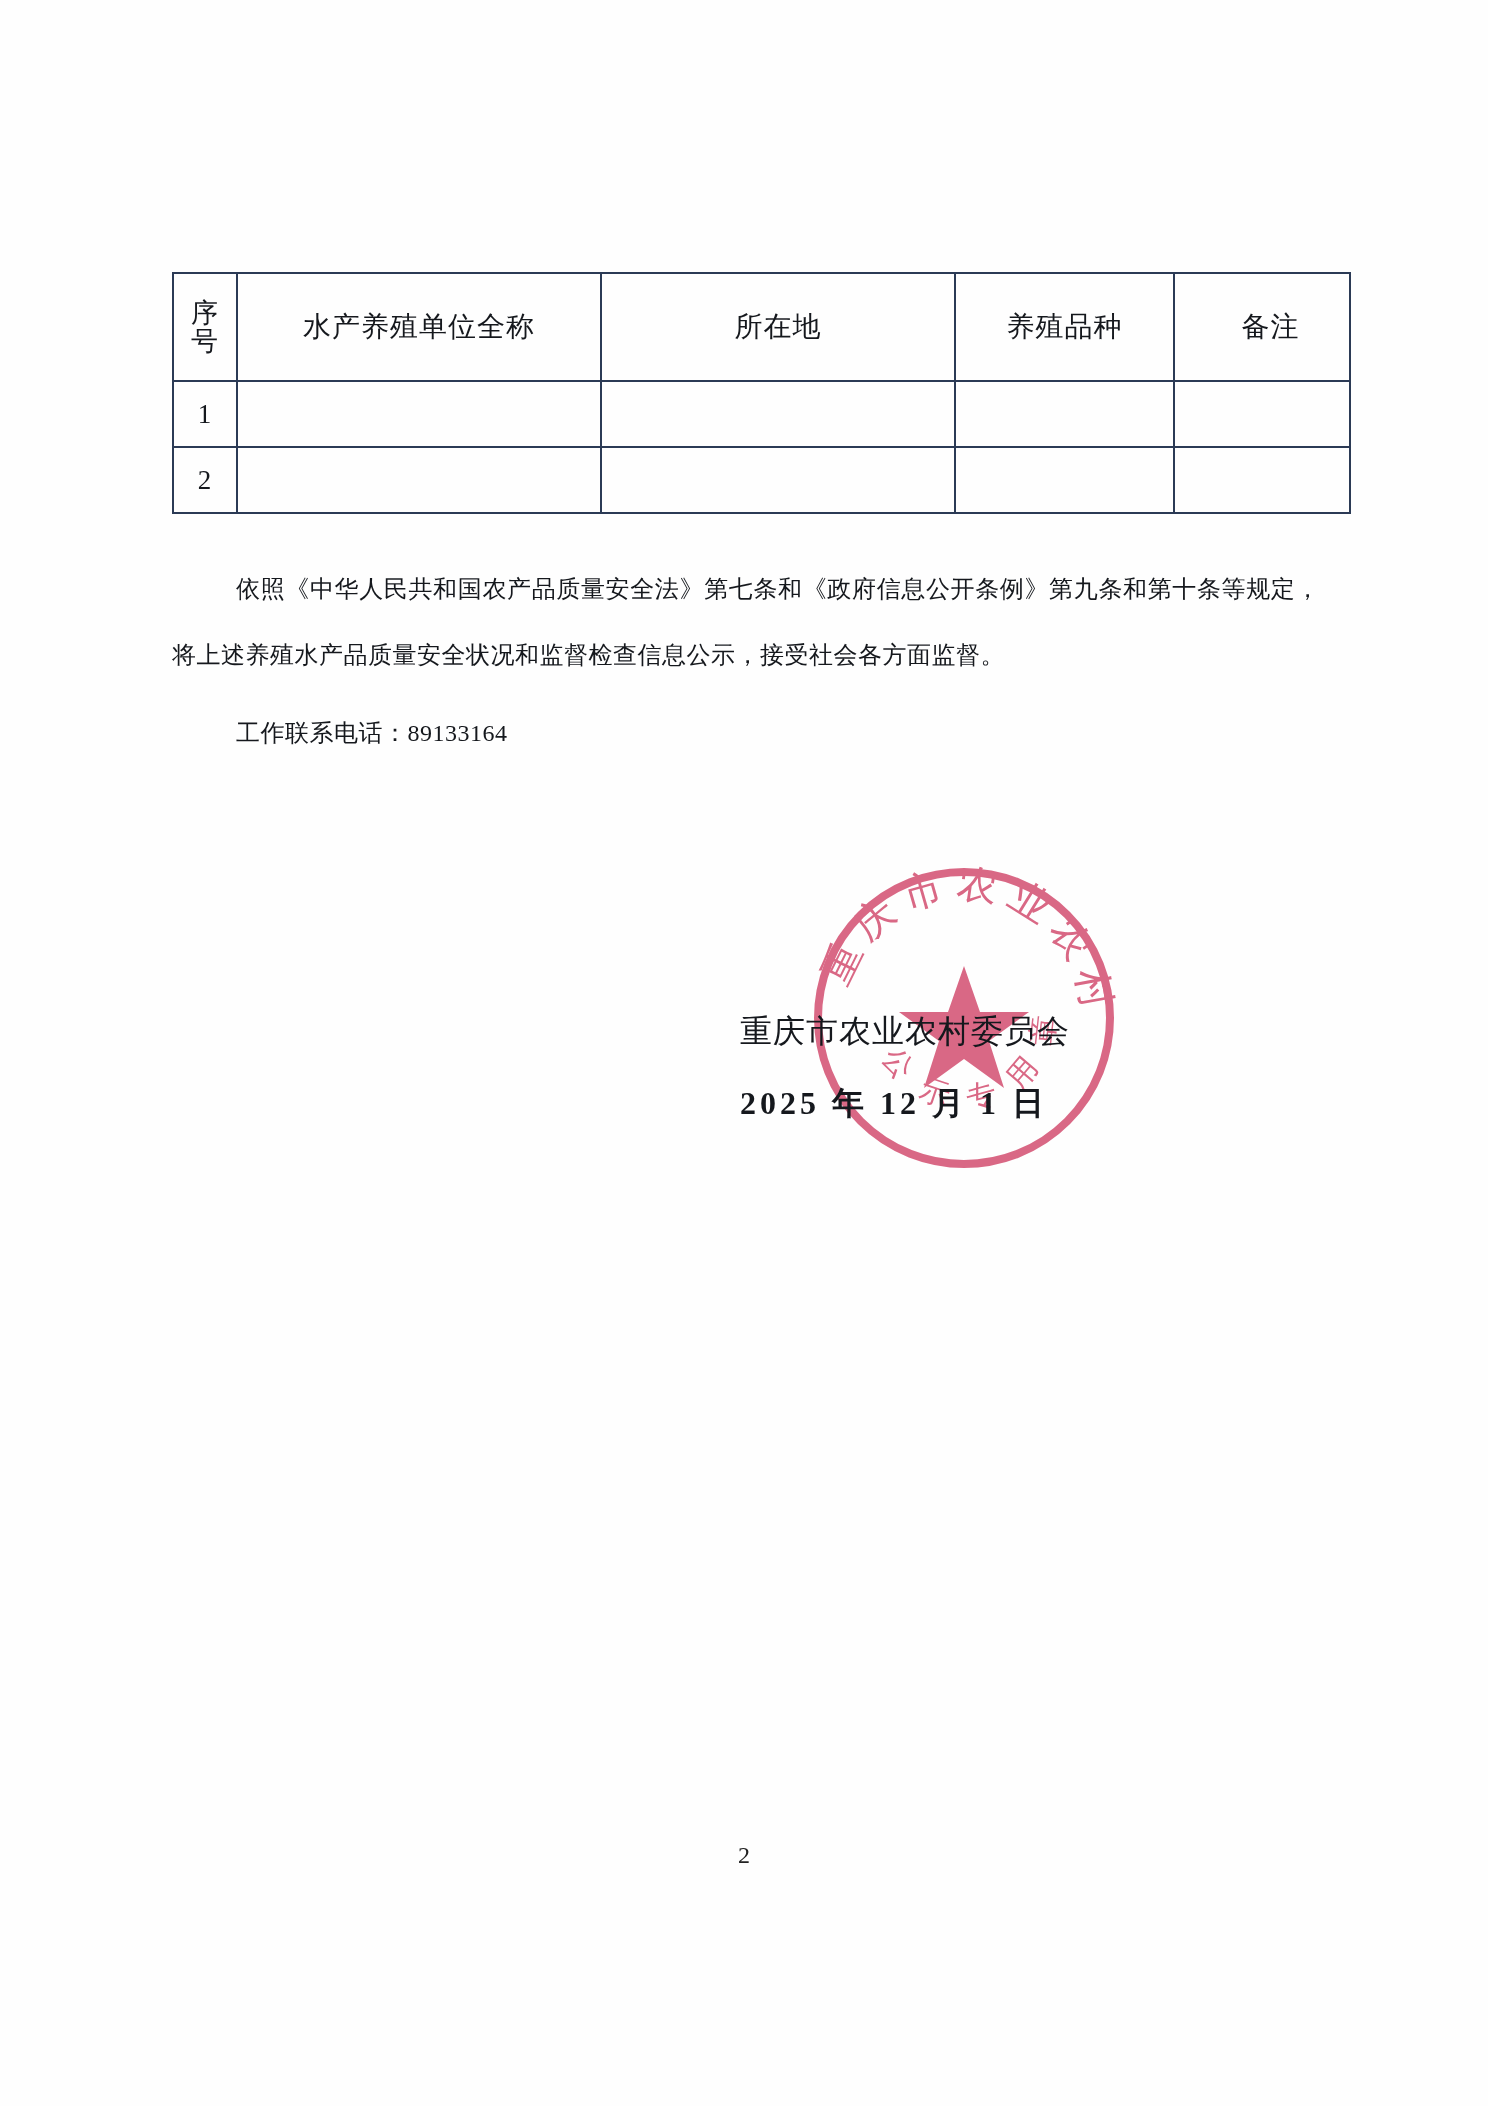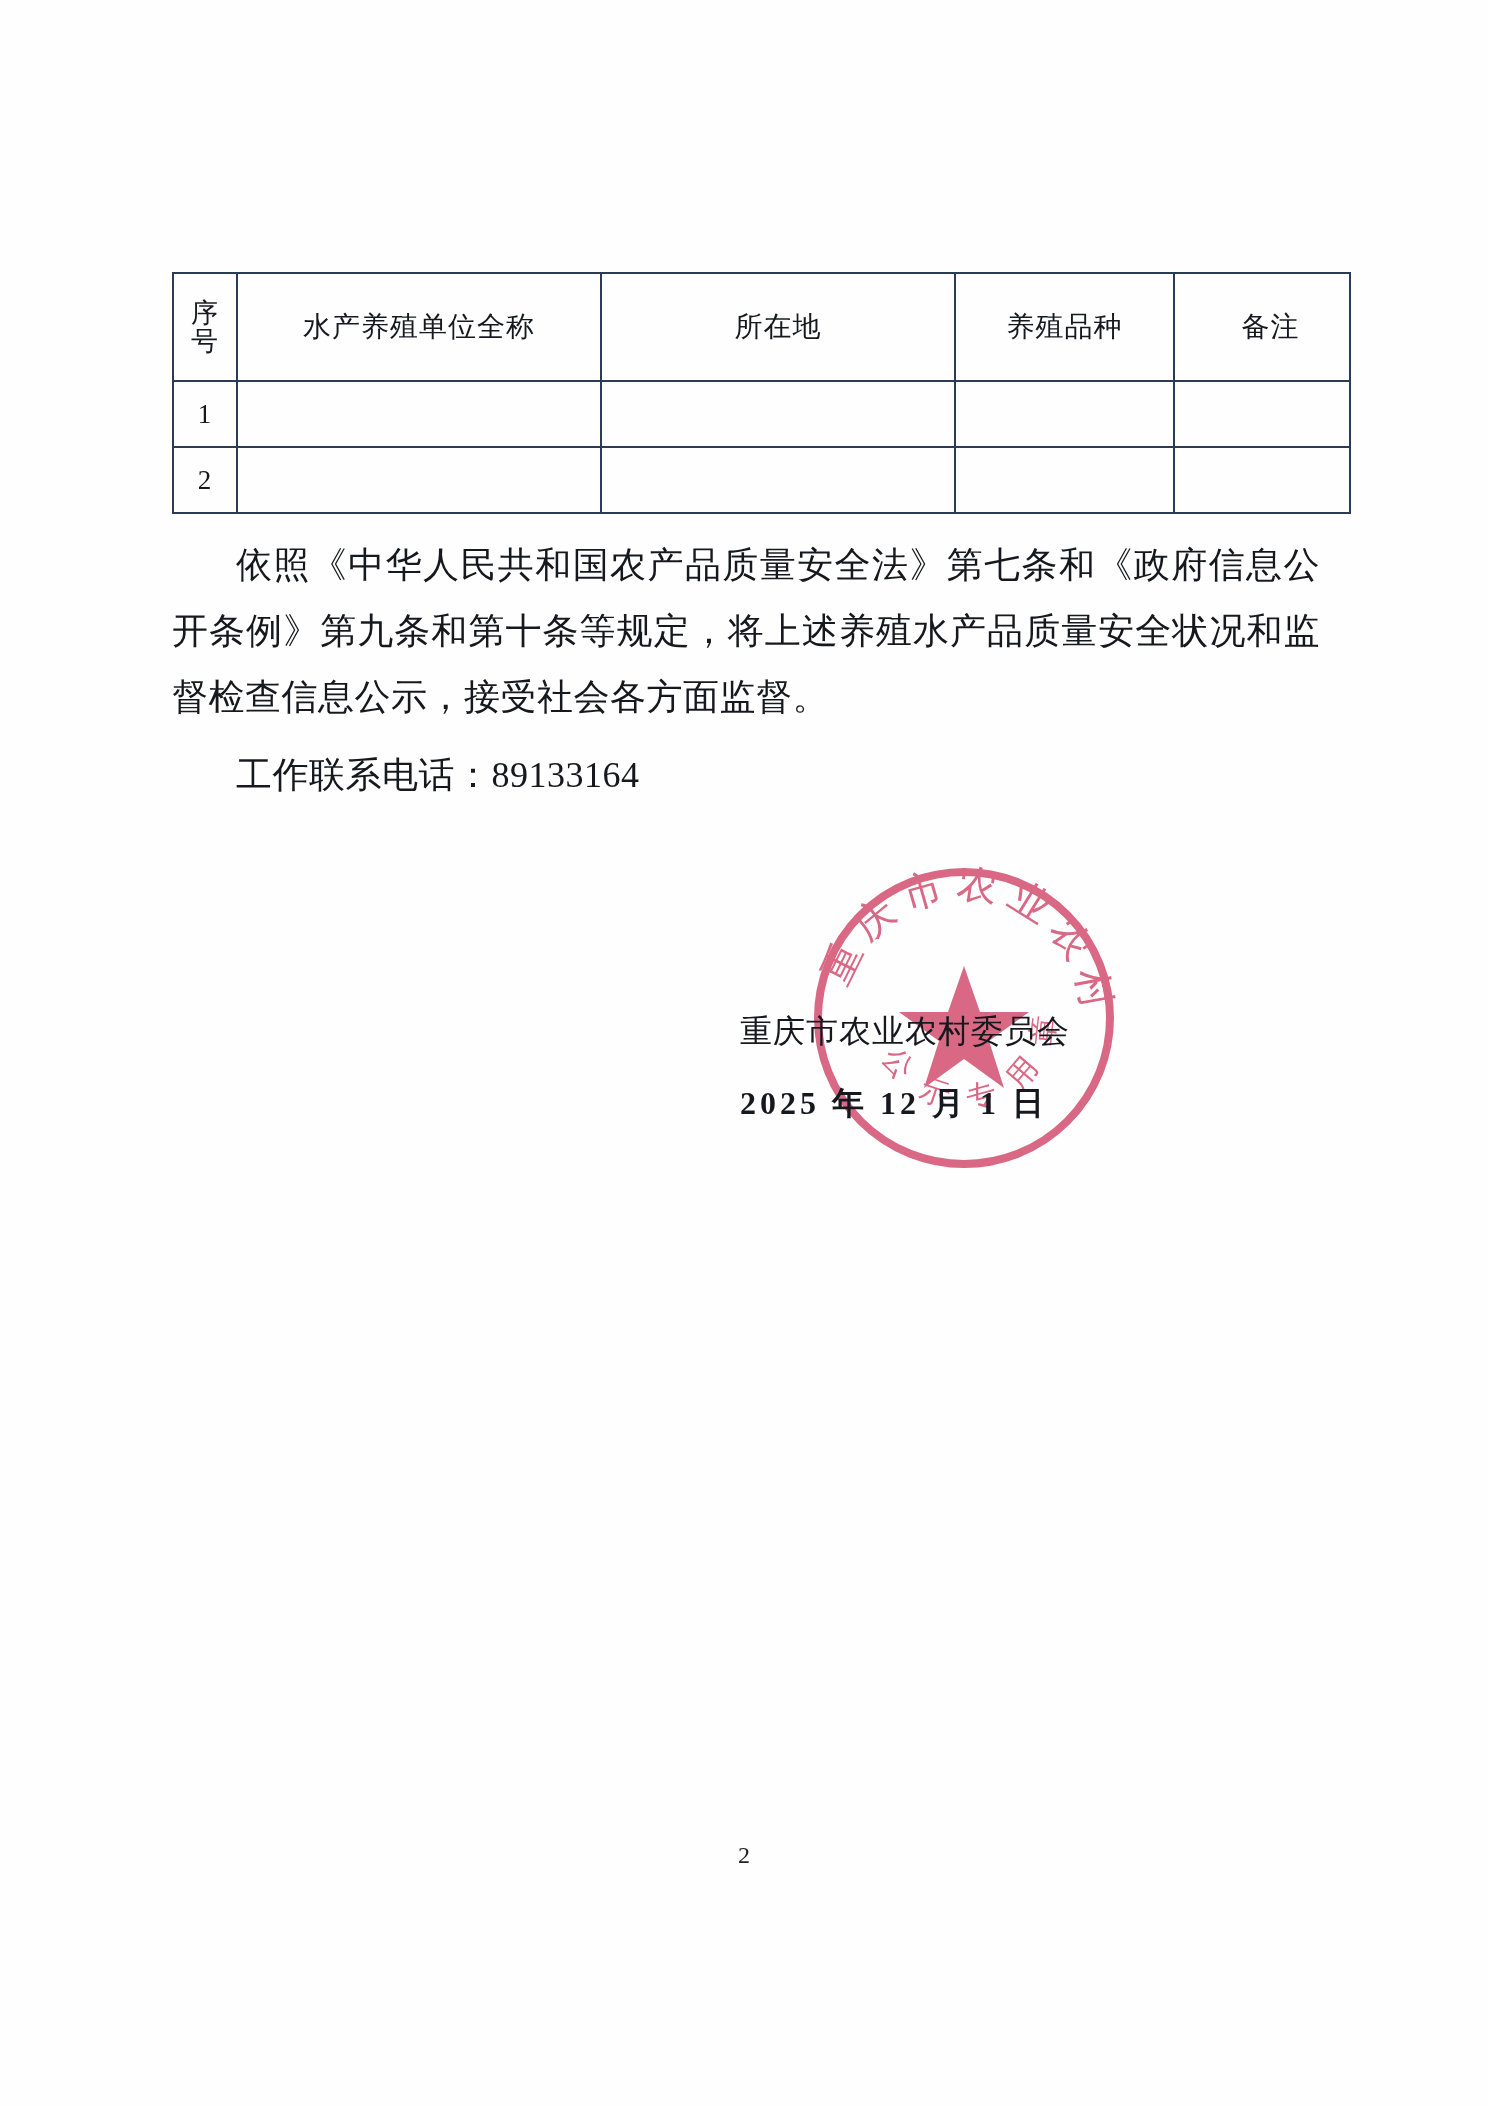--- a/index.html
+++ b/index.html
@@ -68,23 +68,23 @@
     text-align: center;
   }
   table.doc-table tbody td {
     height: 62px;
   }
 
   
   .body-text {
     position: absolute;
     left: 172px;
-    top: 532px;
+    top: 556px;
     width: 1148px;
-    font-size: 36px;
+    font-size: 24px;
     line-height: 66px;
     text-align: justify;
     letter-spacing: 0.5px;
     color: #15181d;
   }
   .body-text p {
     margin: 0;
     text-indent: 64px;
   }
   .body-text p.second {

